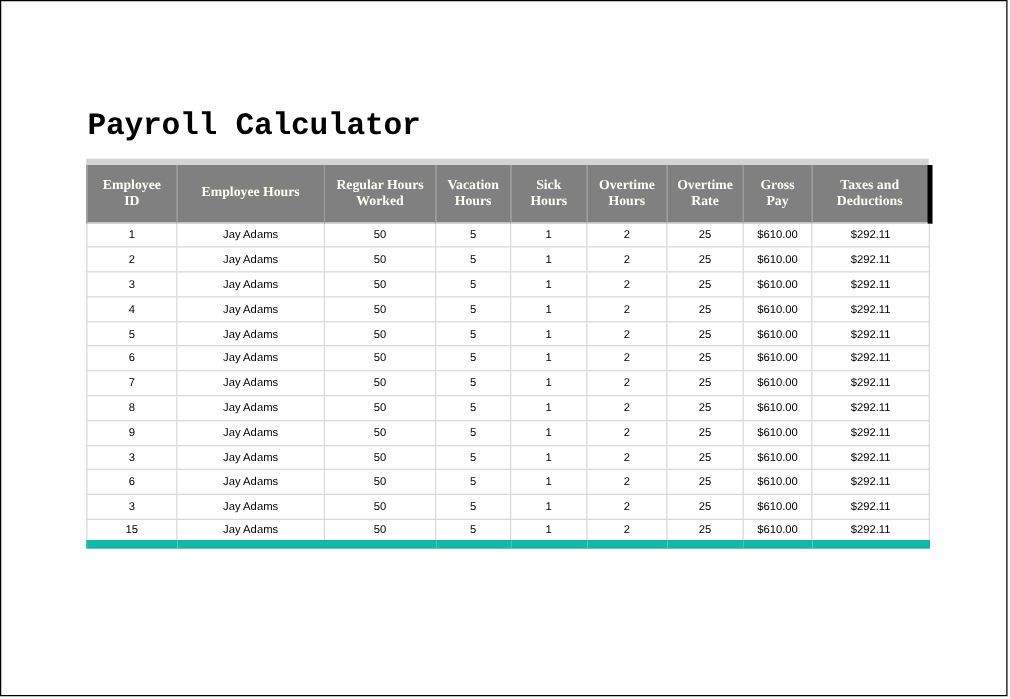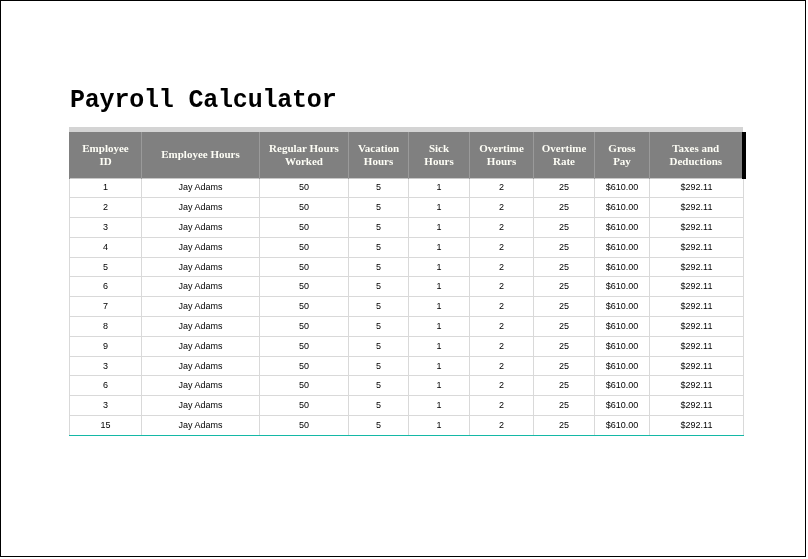--- a/index.html
+++ b/index.html
@@ -88,21 +88,21 @@
     padding: 0 3px;
     text-align: center;
     vertical-align: middle;
     border: 1px solid #d9d9d9;
     box-sizing: border-box;
     white-space: nowrap;
     overflow: hidden;
   }
 
   table.payroll tbody tr:first-child td { border-top: 1px solid #c8c8c8; }
-  table.payroll tbody tr:last-child  td { border-bottom: 1px solid #14b8a6; }
+  table.payroll tbody tr:last-child  td { border-bottom: 7px solid #14b8a6; }
 
   
   col.c-id    { width: 72px; }
   col.c-name  { width: 118px; }
   col.c-reg   { width: 89px; }
   col.c-vac   { width: 60px; }
   col.c-sick  { width: 61px; }
   col.c-ot    { width: 64px; }
   col.c-otr   { width: 61px; }
   col.c-gross { width: 55px; }

